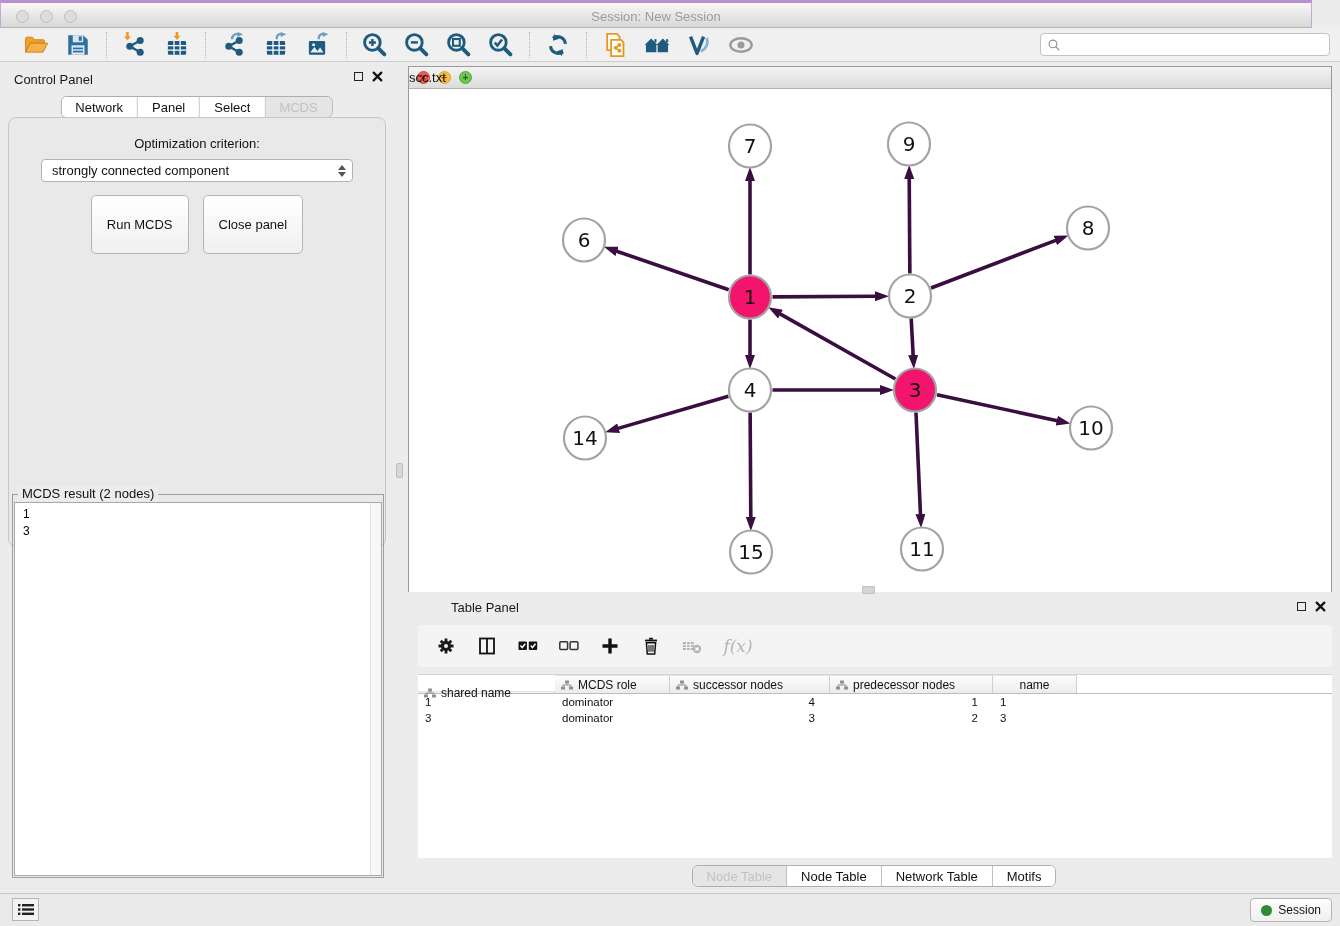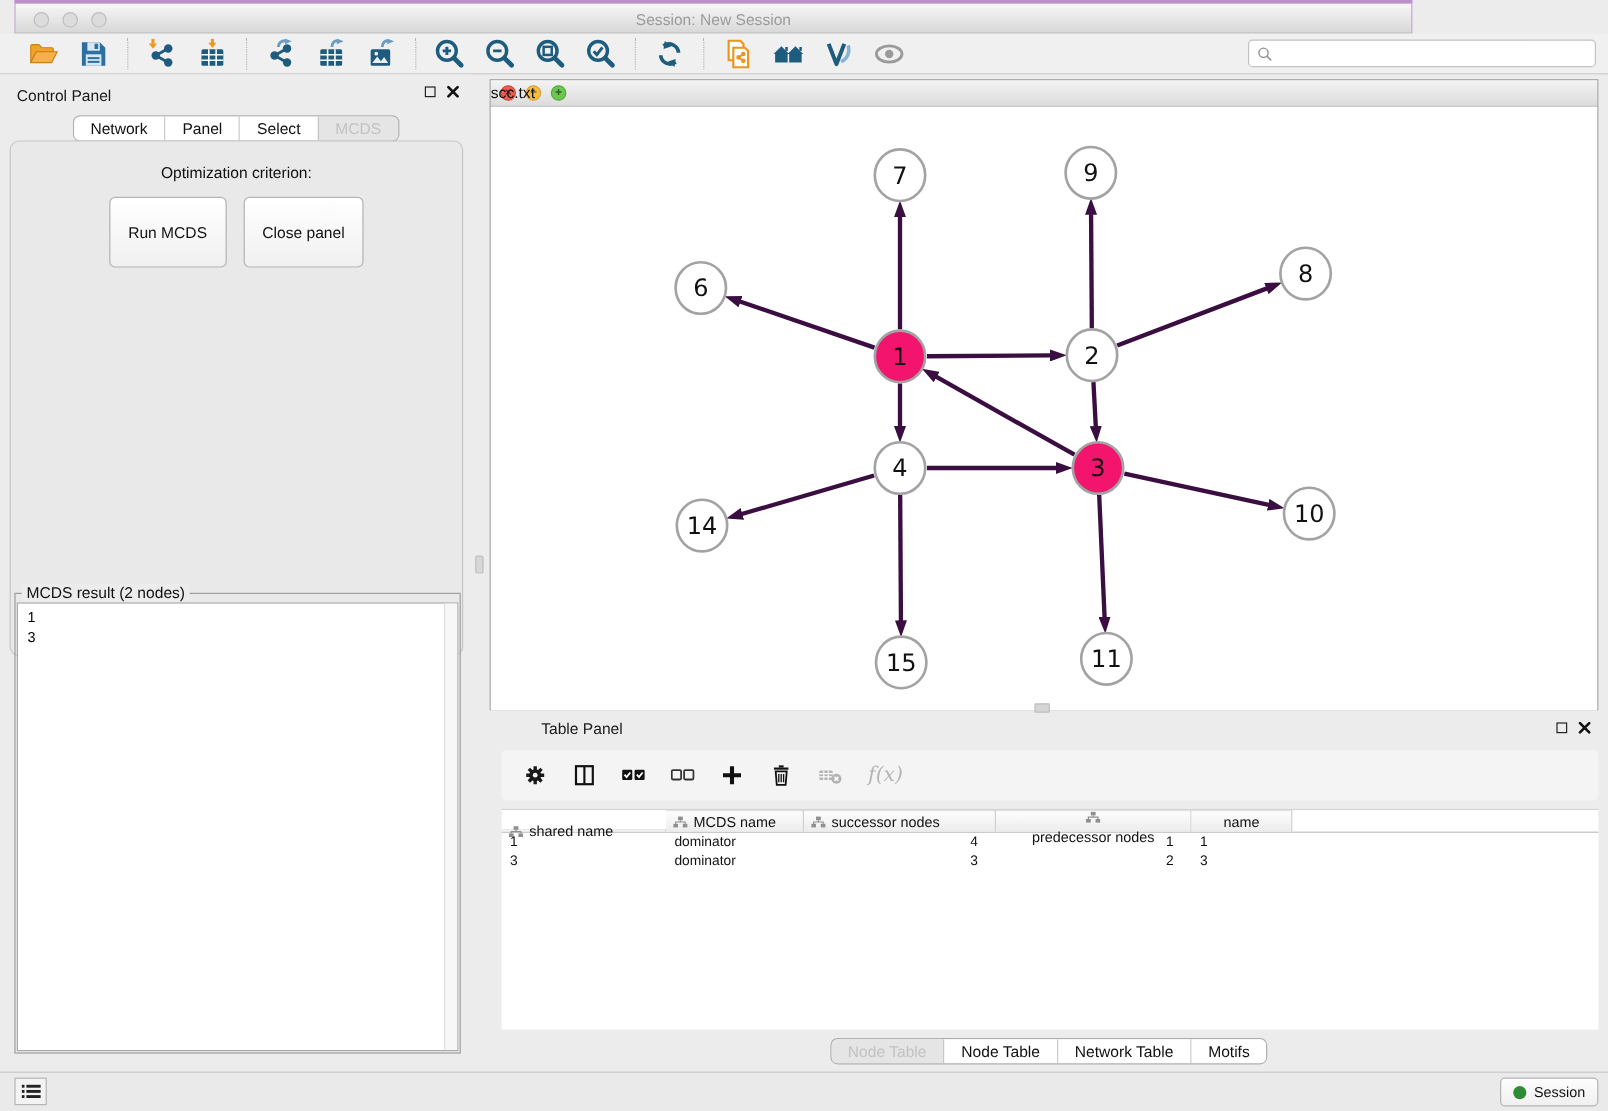--- a/index.html
+++ b/index.html
@@ -1,21 +1,21 @@
 <!DOCTYPE html>
 <html><head>
 <meta charset="utf-8">
 <style>
   * { margin:0; padding:0; box-sizing:border-box; }
   html,body { width:1340px; height:926px; }
   body { font-family:"Liberation Sans", sans-serif; background:#ececec; position:relative; overflow:hidden; }
   #app { position:absolute; inset:0; width:1340px; height:926px; background:#ececec; }
 
   
-  .titlebar { position:absolute; left:12px; top:0; width:1165px; height:28px;
+  .titlebar { position:absolute; left:0; top:0; width:1312px; height:28px;
     background:linear-gradient(#f7f7f7,#d8d8d8); border-top:3px solid #bb8fcb;
     border-left:1px solid #c9a6d6; border-right:1px solid #c9a6d6;
     border-bottom:1px solid #b6b6b6; }
   .traffic { position:absolute; top:7px; width:13px; height:13px; border-radius:50%;
     background:#dcdcdc; border:1px solid #bfbfbf; }
   .t1 { left:15px; } .t2 { left:39px; } .t3 { left:63px; }
   .win-title { position:absolute; top:6px; left:0; width:100%; text-align:center;
     color:#9b9b9b; font-size:13px; }
 
   
@@ -409,20 +409,27 @@
         </svg>
     </div>
     <div class="seg-tabs" id="cp-tabs">
         <div class="seg-tab">Network</div>
         <div class="seg-tab">Panel</div>
         <div class="seg-tab">Select</div>
         <div class="seg-tab selected">MCDS</div>
       </div>
     <div class="cp-content">
       <div class="opt-label">Optimization criterion:</div>
+      <div class="dropdown">
+        <span class="dd-text">strongly connected component</span>
+        <span class="stepper">
+            <span class="up"></span>
+            <span class="dn"></span>
+          </span>
+      </div>
       <div class="btn-row">
         <button class="aqua-btn">Run MCDS</button>
         <button class="aqua-btn">Close panel</button>
       </div>
     </div>
     <div class="result-group">
       <div class="result-border"></div>
       <div class="result-legend">MCDS result (2 nodes)</div>
       <div class="result-text" id="result-text">1
 3</div>
@@ -568,29 +575,29 @@
           <div class="gh-cell" style="width: 137px; margin-top: 16px;">
             <svg width="12" height="10">
               <use href="#i-tree"></use>
             </svg>
             <span>shared name</span>
           </div>
           <div class="gh-cell" style="width: 115px;">
             <svg width="12" height="10">
               <use href="#i-tree"></use>
             </svg>
-            <span>MCDS name</span>
+            <span>MCDS role</span>
           </div>
           <div class="gh-cell" style="width: 160px;">
             <svg width="12" height="10">
               <use href="#i-tree"></use>
             </svg>
             <span>successor nodes</span>
           </div>
-          <div class="gh-cell" style="width: 163px; flex-direction: column;">
+          <div class="gh-cell" style="width: 163px;">
             <svg width="12" height="10">
               <use href="#i-tree"></use>
             </svg>
             <span>predecessor nodes</span>
           </div>
           <div class="gh-cell" style="width: 84px; justify-content: center;">
             <span>name</span>
           </div>
         </div>
       <div id="grid-body">

